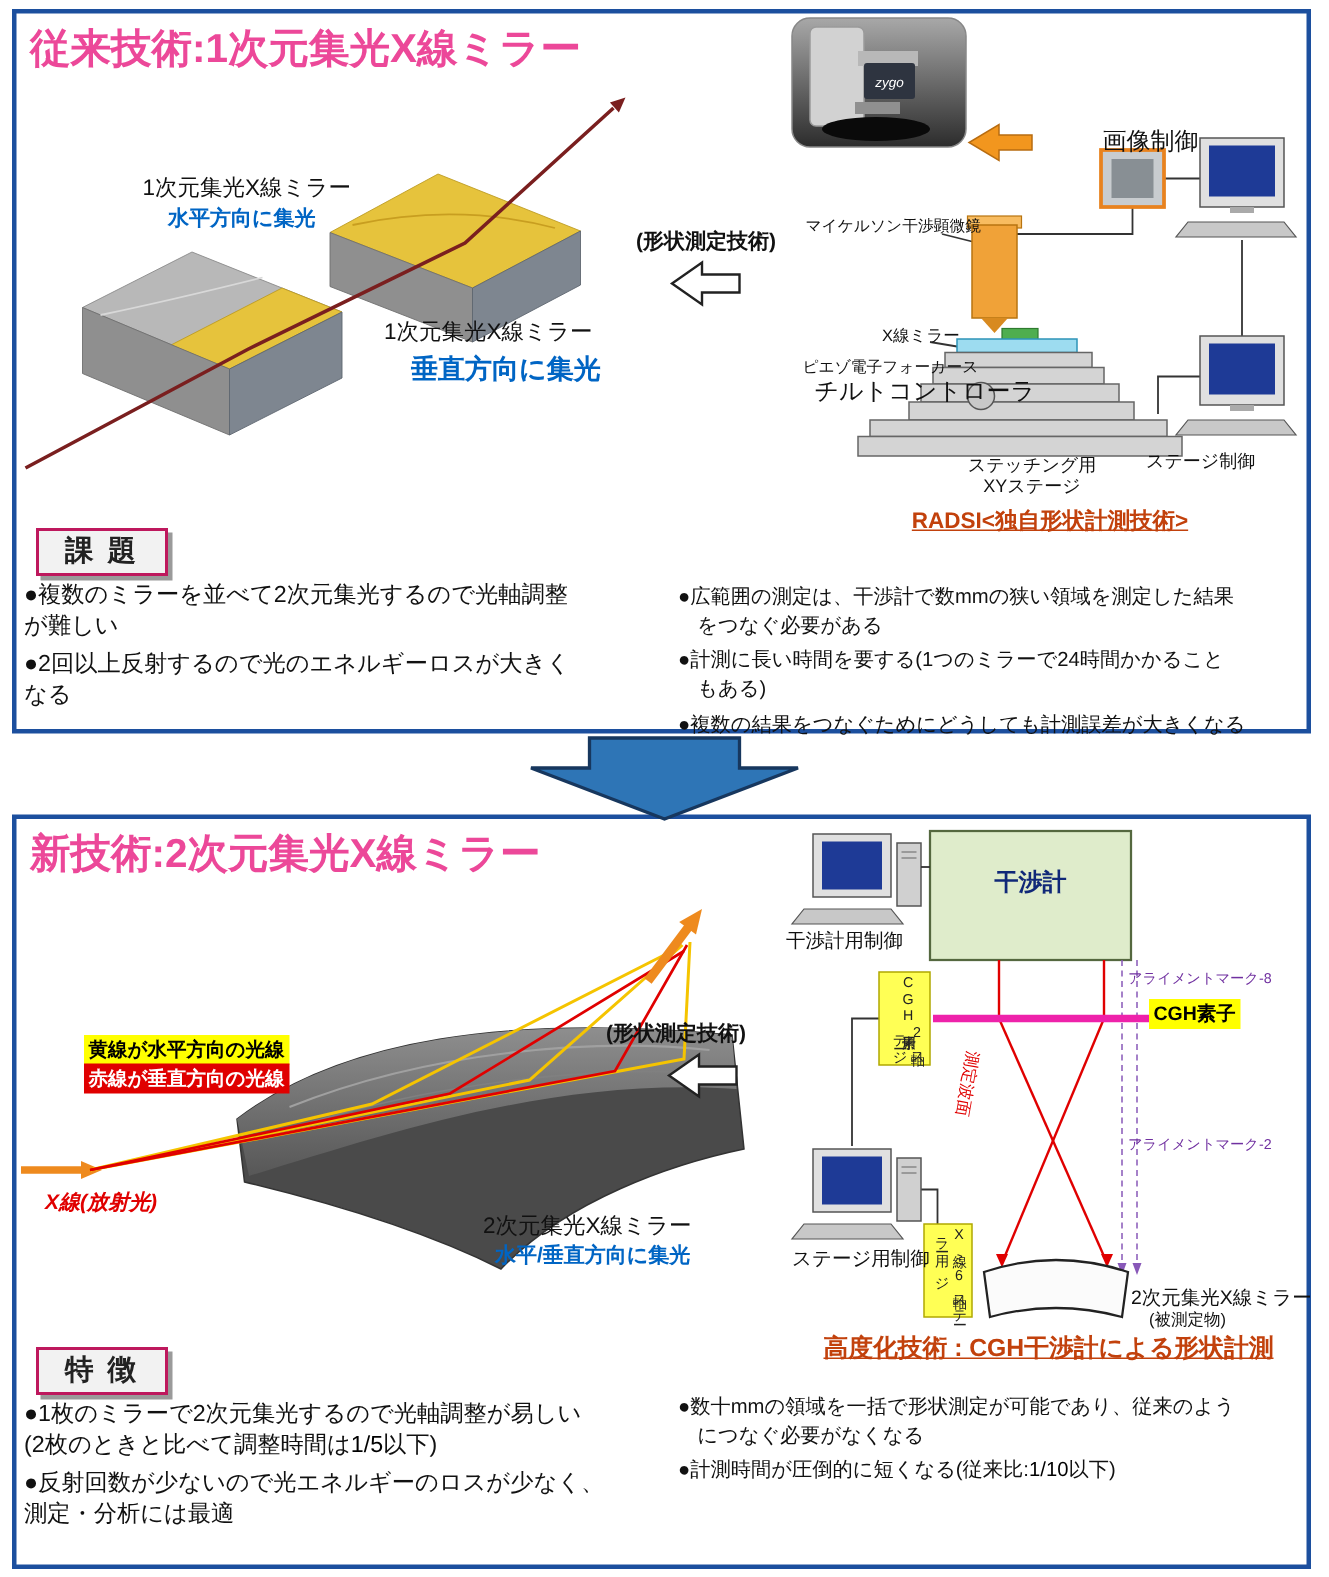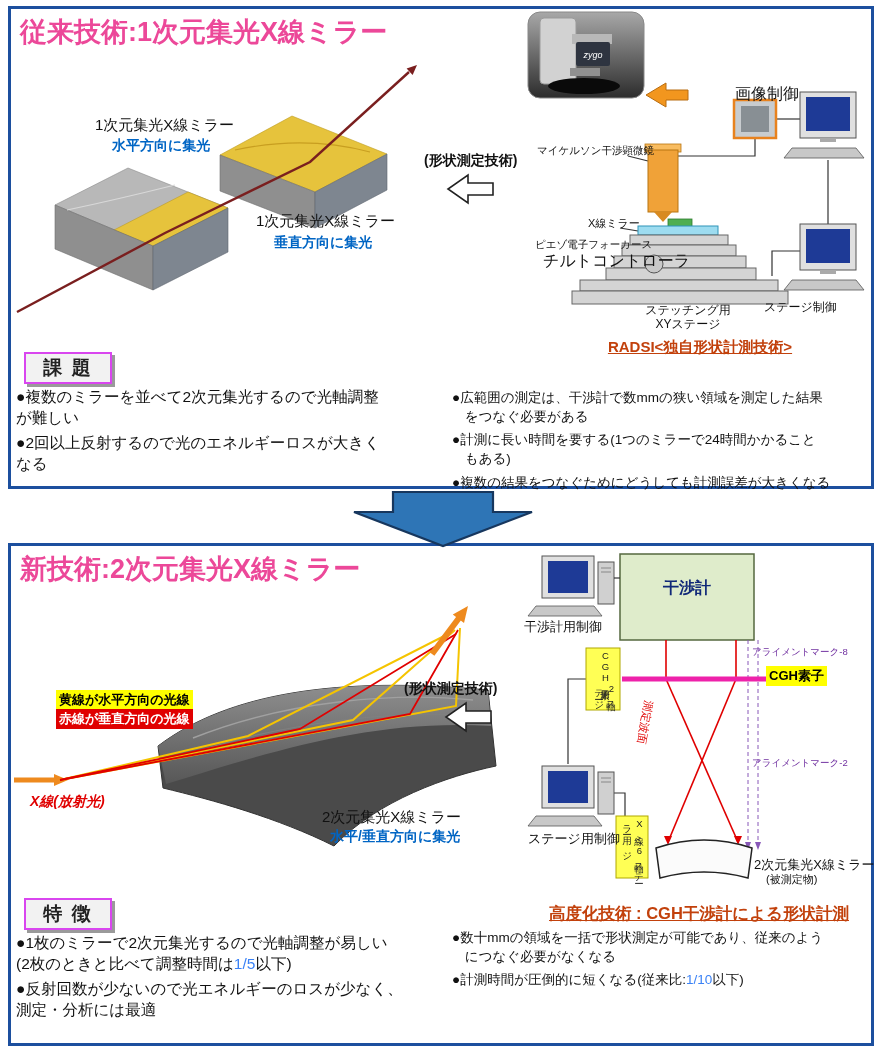--- a/index.html
+++ b/index.html
@@ -4,27 +4,27 @@
 <style>
   * { margin:0; padding:0; box-sizing:border-box; }
   html,body { background:#ffffff; }
   body { font-family:"Liberation Sans","DejaVu Sans",sans-serif; color:#111; }
   .page { position:relative; width:886px; height:1051px; background:#fff; overflow:hidden; }
   .panel { position:absolute; border:3px solid #1c4f9e; background:#fff; }
   .panel-title { position:absolute; font-size:27px; font-weight:bold; color:#ec4899; white-space:nowrap; }
   .lbl { position:absolute; white-space:nowrap; color:#111; }
   .blue-sub { color:#0065c4; font-weight:bold; }
   .caption { position:absolute; color:#c2410c; font-weight:bold; text-decoration:underline; text-align:center; white-space:nowrap; }
-  .hdr-box { position:absolute; width:88px; height:32px; background:#f2f2f2; border:2px solid #d946ef;
+  .hdr-box { position:absolute; width:88px; height:32px; background:#f2f2f2; border:2px solid #be185d;
              box-shadow:3px 3px 0 #9a9a9a; font-size:19px; font-weight:bold; color:#222;
              text-align:center; line-height:28px; letter-spacing:2px; }
   .bullets { position:absolute; color:#111; }
   .bullets .bullet { margin-bottom:4px; }
   .bullets.hang .bullet { padding-left:0.95em; text-indent:-0.95em; }
-  .red-text { color:#3b82f6; }
+  .red-text { color:#000000; }
   .hl-yellow { background:#ffff00; color:#000000; font-weight:bold; padding:1px 3px; }
   .hl-red { background:#e00000; color:#fff; font-weight:bold; padding:1px 3px; }
   .vtext { position:absolute; writing-mode:vertical-rl; text-orientation:upright; color:#222;
            display:flex; align-items:center; justify-content:center; }
   .vtext span { display:block; line-height:1.25; }
   .shape-tech { position:absolute; font-size:14px; font-weight:bold; color:#111; white-space:nowrap; }
   .xray-lbl { position:absolute; color:#e00000; font-weight:bold; font-style:italic; white-space:nowrap; }
   .wavefront { position:absolute; color:#e00000; font-size:11px; white-space:nowrap;
                transform:rotate(100deg); transform-origin:0 0; }
   .align-mark { position:absolute; color:#7030a0; font-size:9.5px; white-space:nowrap; }
@@ -58,21 +58,21 @@
 
     <g>
       <polyline points="2,262 150,183 295,112 394,22" fill="none" stroke="#7a1f1f" stroke-width="2.4"></polyline>
       <polygon points="402,15 397.6,25 391.6,18.4" fill="#7a1f1f"></polygon>
     </g>
   </svg>
 
   <div class="lbl" style="left:95px; top:116px; font-size:15px;">1次元集光X線ミラー</div>
   <div class="lbl blue-sub" style="left:112px; top:137px; font-size:14px;">水平方向に集光</div>
   <div class="lbl" style="left:256px; top:212px; font-size:15px;">1次元集光X線ミラー</div>
-  <div class="lbl blue-sub" style="left:274px; top:234px; font-size:14px;">垂直方向に集光</div>
+  <div class="lbl blue-sub" style="left:274px; top:234px; font-size:18px;">垂直方向に集光</div>
 
   <div class="shape-tech" style="left:424px; top:152px;">(形状測定技術)</div>
   <svg style="left:446px; top:172px;" width="50" height="34" viewBox="0 0 50 34">
     <polygon points="47,11 22,11 22,3 2,17 22,31 22,23 47,23" fill="#ffffff" stroke="#222" stroke-width="1.6"></polygon>
   </svg>
 
   <svg style="left:520px; top:8px;" width="360" height="332" viewBox="0 0 360 332">
     <defs>
       <linearGradient id="gph" x1="0" y1="0" x2="0" y2="1">
         <stop offset="0" stop-color="#a8a8a8"></stop>
@@ -294,21 +294,21 @@
   <div class="lbl" style="left:528px; top:830px; font-size:13px;">ステージ用制御</div>
 
   <div class="vtext" style="left:618px; top:818px; width:30px; height:62px; font-size:9.5px;">
     <span>X線ミラー用</span>
     <span>6軸ステージ</span>
   </div>
 
   <div class="lbl" style="left:754px; top:856px; font-size:13px;">2次元集光X線ミラー</div>
   <div class="lbl" style="left:766px; top:872px; font-size:11px;">(被測定物)</div>
 
-  <div class="caption" style="left:522px; top:888px; width:354px; font-size:16.5px;margin-top:15px;">高度化技術 : CGH干渉計による形状計測</div>
+  <div class="caption" style="left:522px; top:888px; width:354px; font-size:16.5px;">高度化技術 : CGH干渉計による形状計測</div>
 
   <div class="hdr-box" style="left:24px; top:898px;">特 徴</div>
 
   <div class="bullets" style="left:16px; top:932px; width:444px; font-size:15.5px; line-height:1.36;">
       <div class="bullet"><span>●</span><span>1枚のミラーで2次元集光するので光軸調整が易しい</span><br><span>(2枚のときと比べて調整時間は</span><span class="red-text">1/5</span><span>以下)</span></div>
       <div class="bullet"><span>●</span><span>反射回数が少ないので光エネルギーのロスが少なく、</span><br><span>測定・分析には最適</span></div>
     </div>
   <div class="bullets hang" style="left:452px; top:928px; width:428px; font-size:13.5px; line-height:1.42;">
       <div class="bullet"><span>●</span><span>数十mmの領域を一括で形状測定が可能であり、従来のよう</span><br><span>につなぐ必要がなくなる</span></div>
       <div class="bullet"><span>●</span><span>計測時間が圧倒的に短くなる(従来比:</span><span class="red-text">1/10</span><span>以下)</span></div>

